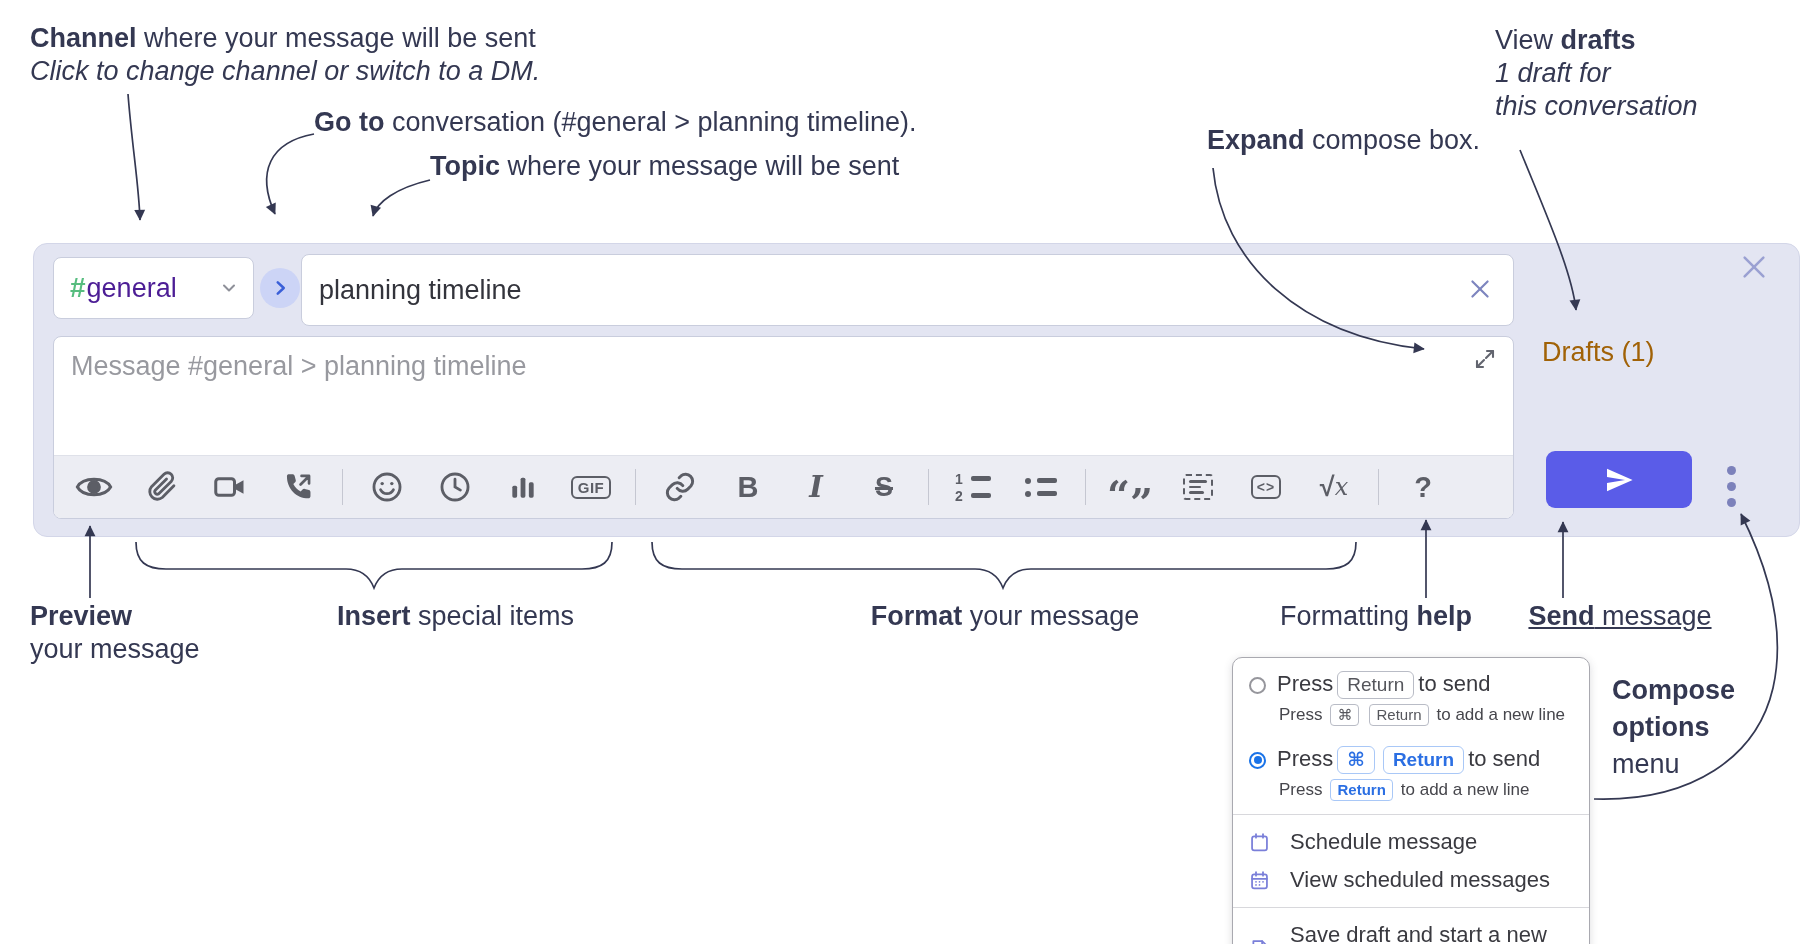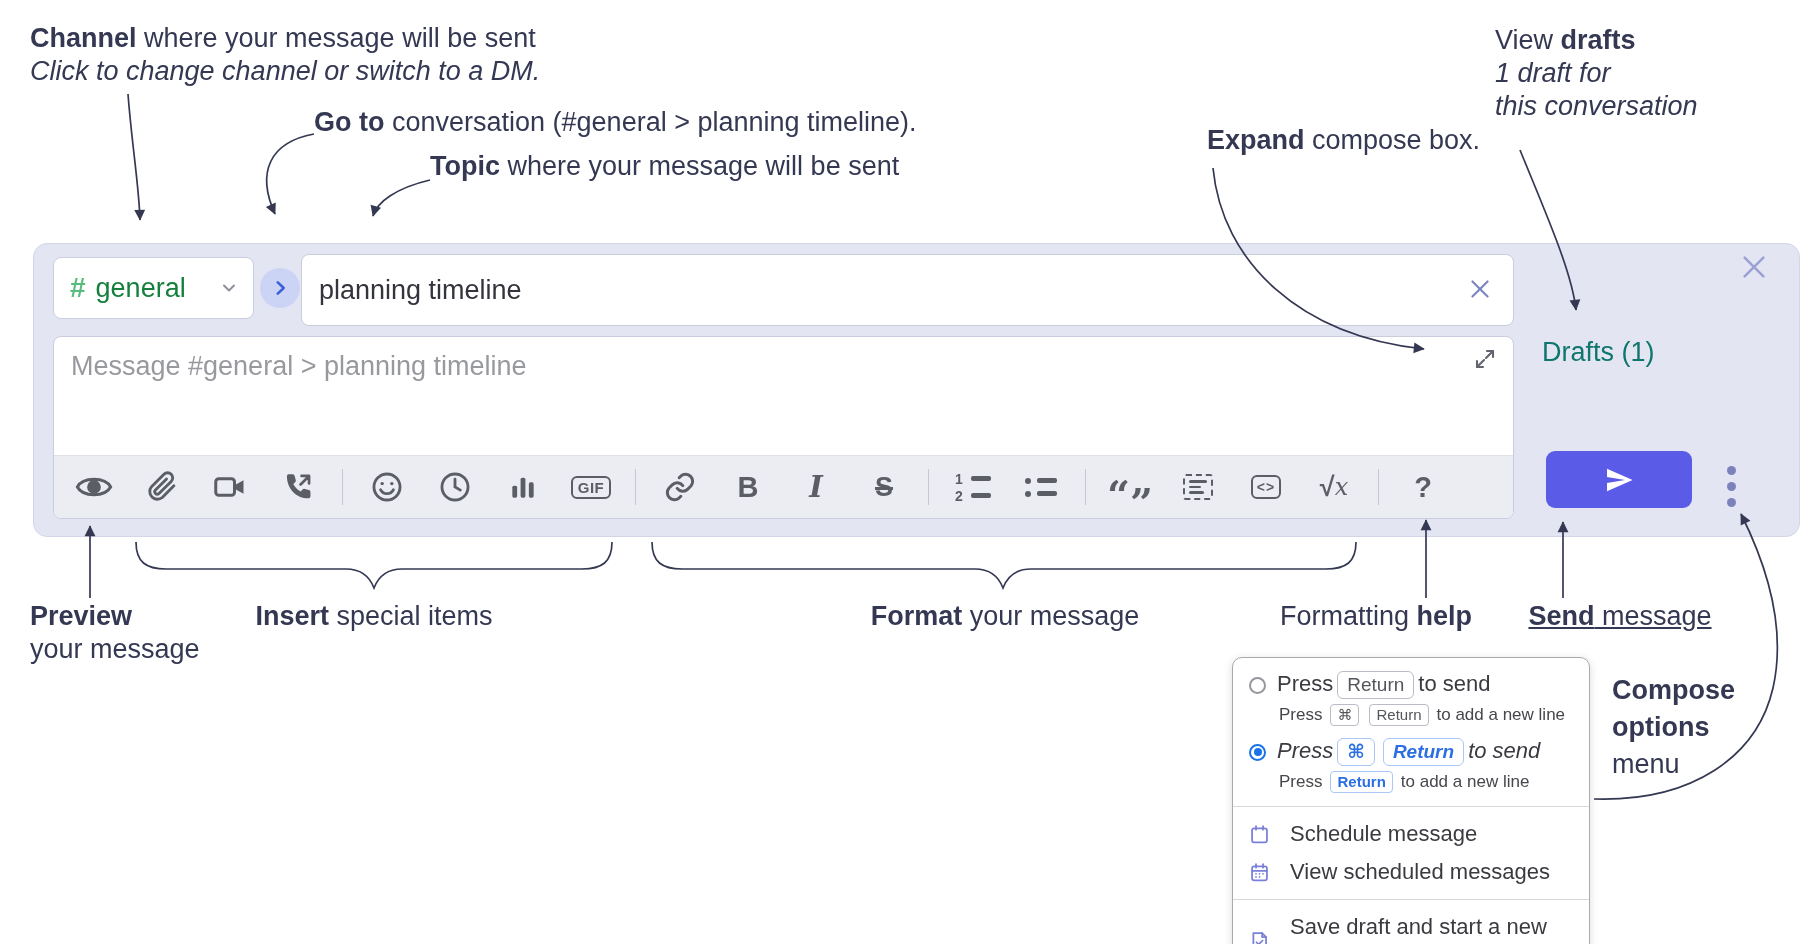--- a/index.html
+++ b/index.html
@@ -12,21 +12,21 @@
   .note i{font-style:italic;}
   .ctr{text-align:center;}
   
   #overlay{position:absolute;left:0;top:0;z-index:6;pointer-events:none;}
   
   .compose{left:33px;top:243px;width:1765px;height:292px;background:#e3e5f2;
            border:1px solid #d3d6e8;border-radius:14px;z-index:1;}
   .whitebox{background:#ffffff;border:1px solid #c9cddd;border-radius:8px;box-sizing:border-box;}
   .chan-sel{left:19px;top:13px;width:201px;height:62px;display:flex;align-items:center;padding:0 14px 0 16px;box-sizing:border-box;}
   .hash{font-size:28px;font-weight:700;color:#57bd7f;}
-  .chan-name{font-size:27px;color:#15803d;margin-left:10px;}
+  .chan-name{font-size:27px;color:#4c1d95;margin-left:1px;}
   .chan-chev{margin-left:auto;color:#8e9099;display:flex;}
   .go-btn{left:226px;top:24px;width:40px;height:40px;border-radius:50%;background:#ccd4f6;
           display:flex;align-items:center;justify-content:center;}
   .topic-box{left:267px;top:10px;width:1213px;height:72px;}
   .topic-input{position:absolute;inset:0;border:none;outline:none;background:transparent;
                font-family:inherit;font-size:27px;color:#33343c;padding:0 60px 0 17px;}
   .topic-clear{position:absolute;right:16px;top:17px;width:34px;height:34px;display:flex;align-items:center;justify-content:center;color:#7d85bf;}
   .msg-box{left:19px;top:92px;width:1461px;height:183px;overflow:hidden;padding:0;}
   .msg-input{position:absolute;left:0;top:0;width:100%;height:120px;border:none;outline:none;resize:none;
              box-sizing:border-box;font-family:inherit;font-size:27px;color:#33343c;padding:14px 60px 0 17px;background:transparent;}
@@ -46,21 +46,21 @@
   .mathx{font-family:"DejaVu Serif",serif;font-style:italic;font-size:24px;}
   .sqrt{font-size:27px;font-weight:600;}
   .listicon{display:flex;flex-direction:column;gap:7px;}
   .listrow{display:flex;align-items:center;gap:6px;}
   .listnum{font-size:14px;font-weight:700;width:10px;line-height:10px;}
   .listbar{width:20px;height:4.5px;border-radius:2px;background:#5c5e66;}
   .listdot{width:6px;height:6px;border-radius:50%;background:#5c5e66;}
   .spoilbox{width:30px;height:26px;border:2px dashed #5c5e66;border-radius:3px;box-sizing:border-box;
             display:flex;flex-direction:column;gap:3px;padding:4px 4px;}
   .spoilbar{height:3.5px;border-radius:2px;background:#5c5e66;}
-  .drafts-link{left:1508px;top:93px;font-size:27px;color:#0f766e;}
+  .drafts-link{left:1508px;top:93px;font-size:27px;color:#a16207;}
   .send-btn{left:1512px;top:207px;width:146px;height:57px;border-radius:9px;background:#5a5ce8;
             display:flex;align-items:center;justify-content:center;}
   .dots{left:1688px;top:217px;display:flex;flex-direction:column;gap:7px;padding:5px;}
   .dot{width:9px;height:9px;border-radius:50%;background:#7c81bb;}
   .close-x{left:1700px;top:3px;width:40px;height:40px;display:flex;align-items:center;justify-content:center;color:#9aa0d2;}
   
   .popup{left:1232px;top:657px;width:358px;box-sizing:border-box;background:#fff;border:1.5px solid #a9a9b0;
          border-radius:10px;box-shadow:0 2px 8px rgba(60,60,80,.18);z-index:2;padding:11px 0 10px 0;}
   .prow{display:flex;align-items:center;gap:11px;padding:2px 16px;font-size:22px;color:#3a3a40;}
   .psub{padding:3px 16px 5px 46px;font-size:17px;color:#46464c;display:flex;align-items:center;gap:6px;}
@@ -93,21 +93,21 @@
 </div>
 <div class="abs note" style="left:1495px;top:24px;">
   <div><span>View </span><b>drafts</b></div>
   <div><i>1 draft for</i></div>
   <div><i>this conversation</i></div>
 </div>
 <div class="abs note" style="left:30px;top:600px;">
   <div><b>Preview</b></div>
   <div>your message</div>
 </div>
-<div class="abs note ctr" style="left:174px;top:600px;width:400px;">
+<div class="abs note ctr" style="left:174px;top:600px;width:400px;text-align:right;">
   <b>Insert</b><span> special items</span>
 </div>
 <div class="abs note ctr" style="left:805px;top:600px;width:400px;">
   <b>Format</b><span> your message</span>
 </div>
 <div class="abs note ctr" style="left:1226px;top:600px;width:300px;">
   <span>Formatting </span><b>help</b>
 </div>
 <div class="abs note ctr" style="left:1470px;top:600px;width:300px;text-decoration:underline;">
   <b>Send</b><span> message</span>
@@ -291,21 +291,21 @@
   <div class="prow">
     <span class="radio"></span>
     <span><span>Press</span><kbd>Return</kbd><span>to send</span></span>
   </div>
   <div class="psub">
     <span>Press</span>
       <kbd>⌘</kbd>
       <kbd>Return</kbd>
       <span>to add a new line</span>
   </div>
-  <div class="prow" style="margin-top:5px;font-style:italic;">
+  <div class="prow" style="margin-top:13px;">
     <span class="radio sel"></span>
     <span><span>Press</span><kbd class="blue">⌘</kbd><kbd class="blue">Return</kbd><span>to send</span></span>
   </div>
   <div class="psub">
     <span>Press</span>
       <kbd class="blue">Return</kbd>
       <span>to add a new line</span>
   </div>
   <div class="pdivider"></div>
   <div class="pitem">

